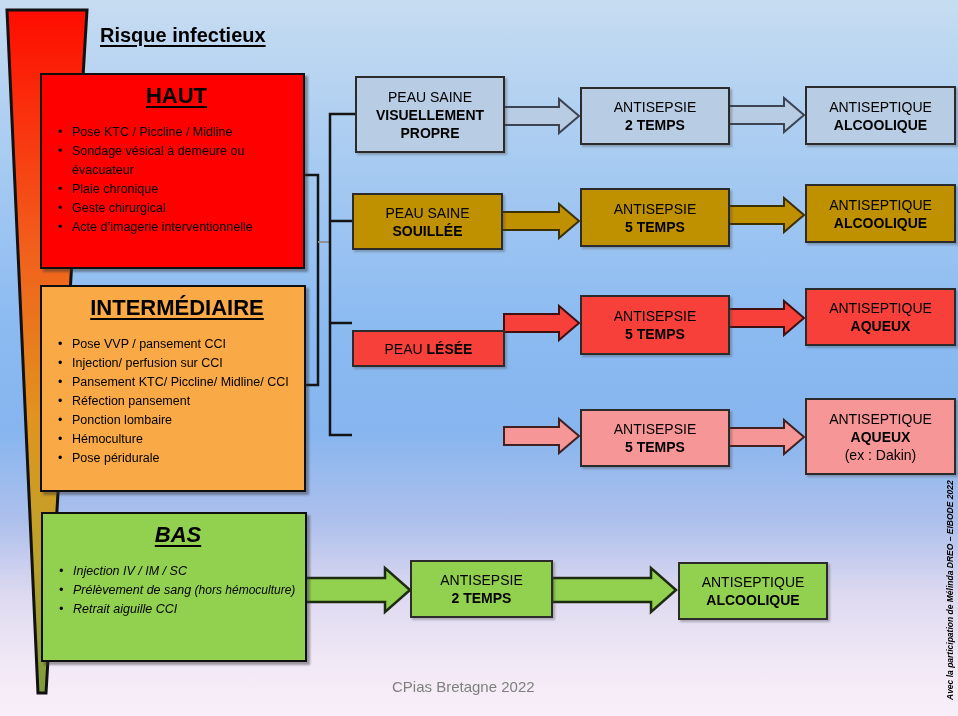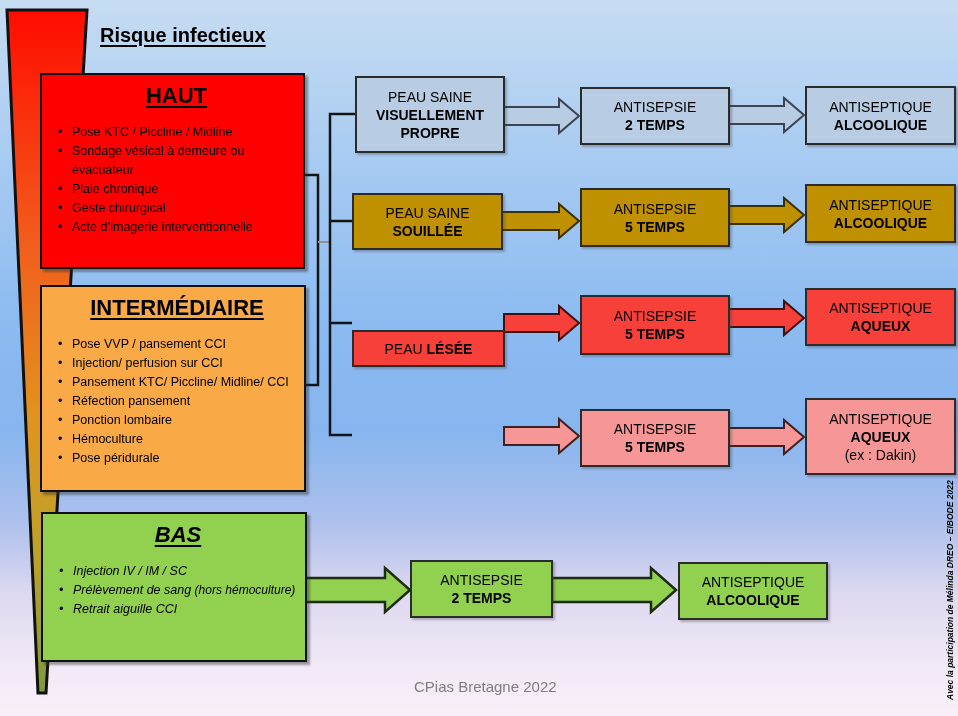--- a/index.html
+++ b/index.html
@@ -151,16 +151,16 @@
   <div class="abs flowbox c-pink" style="left:805px;top:398px;width:151px;height:77px;">
     <span>ANTISEPTIQUE</span>
     <span class="b">AQUEUX</span>
     <span>(ex : Dakin)</span>
   </div>
   <div class="abs flowbox c-green" style="left:678px;top:562px;width:150px;height:58px;">
     <span>ANTISEPTIQUE</span>
     <span class="b">ALCOOLIQUE</span>
   </div>
 
-  <div class="abs footer" style="left:414px;top:678px;">CPias Bretagne 2022</div>
+  <div class="abs footer" style="left:392px;top:678px;">CPias Bretagne 2022</div>
   <div class="abs credit" style="right:3px;top:452px;height:248px;">Avec la participation de Mélinda DREO – EIBODE 2022</div>
 
 </div>
 
 </body></html>

